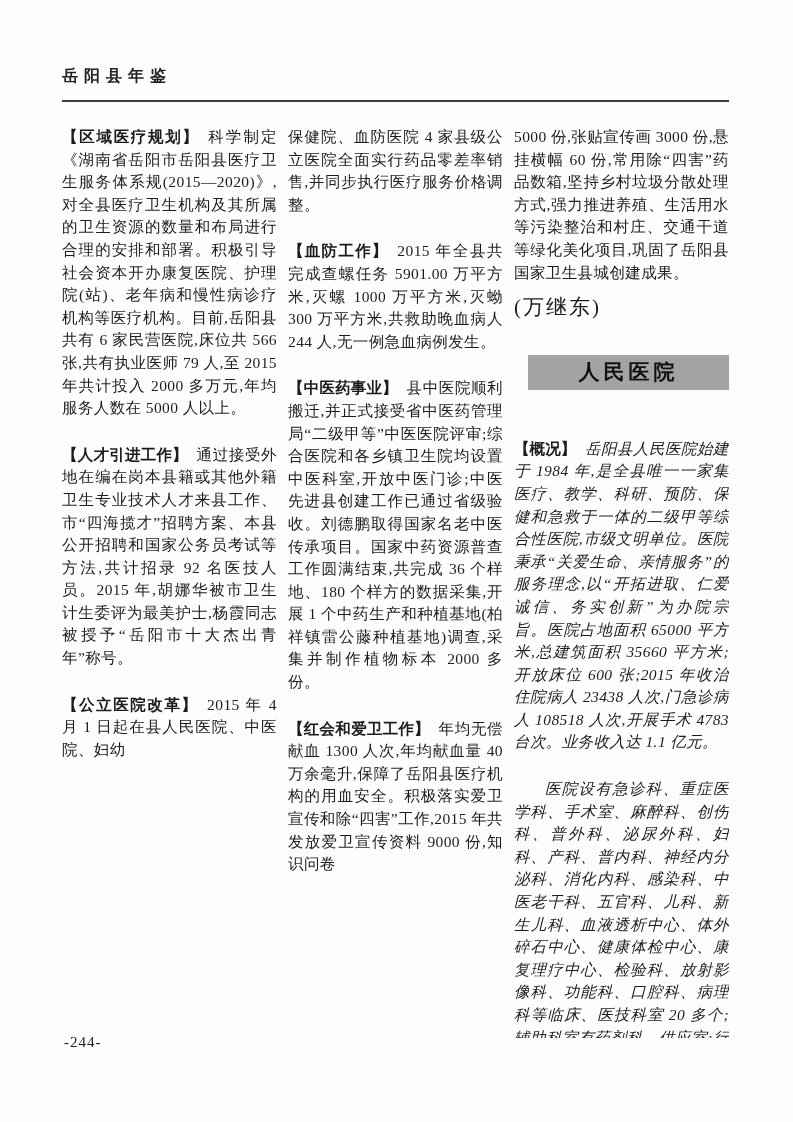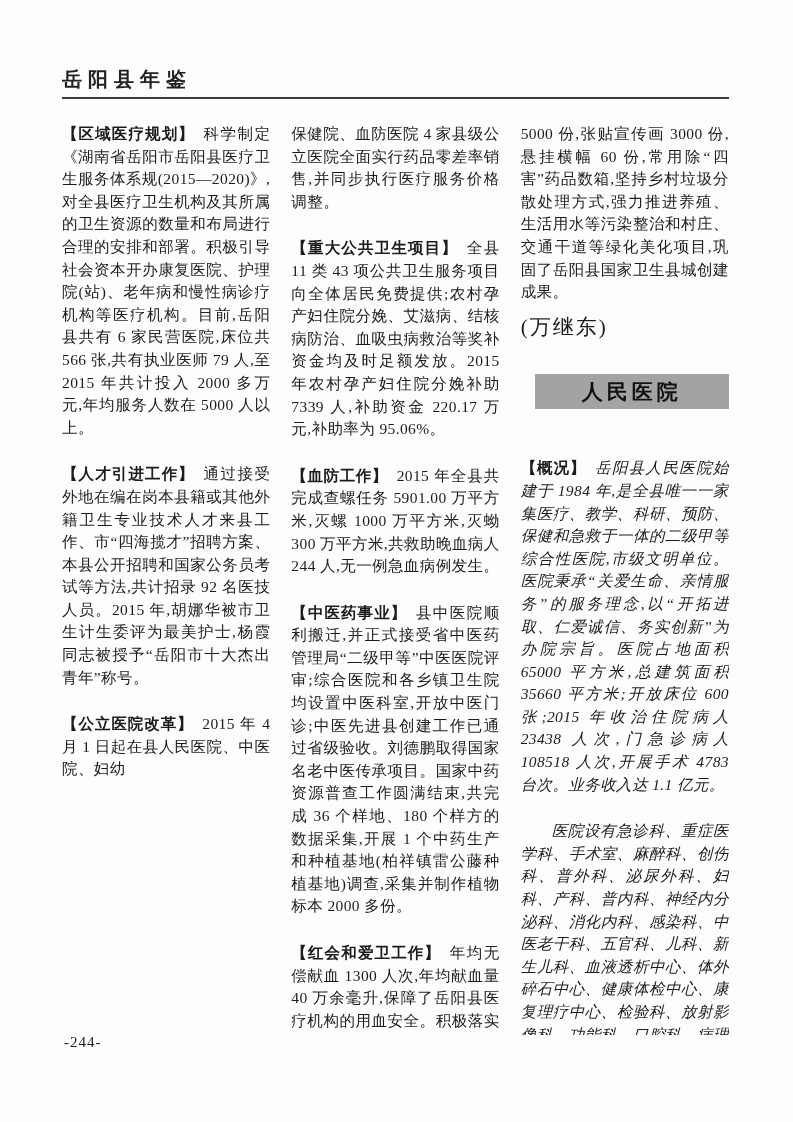--- a/index.html
+++ b/index.html
@@ -14,35 +14,35 @@
     color: #1c1c1c;
   }
   .page-inner {
     position: absolute;
     left: 62px;
     top: 66px;
     width: 667px;
   }
   .running-head {
     font-family: "Liberation Sans", "DejaVu Sans", sans-serif;
-    font-size: 20px;
+    font-size: 16px;
     font-weight: bold;
     letter-spacing: 6px;
     color: #222;
-    padding-bottom: 4px;
+    padding-bottom: 13px;
   }
   .head-rule {
     border: none;
     border-top: 2px solid #3c3c3c;
     width: 100%;
     margin-bottom: 24px;
   }
   .columns {
     display: flex;
-    gap: 21px;
+    gap: 11px;
     height: 912px;
     overflow: hidden;
   }
   .col {
     flex: 1 1 0;
     overflow: hidden;
   }
   .para {
     font-size: 15.5px;
     line-height: 22.6px;
@@ -99,21 +99,20 @@
     <div class="columns">
 
       <section class="col">
         <p class="para"><span class="entry-label">【区域医疗规划】</span><span>科学制定《湖南省岳阳市岳阳县医疗卫生服务体系规(2015—2020)》,对全县医疗卫生机构及其所属的卫生资源的数量和布局进行合理的安排和部署。积极引导社会资本开办康复医院、护理院(站)、老年病和慢性病诊疗机构等医疗机构。目前,岳阳县共有 6 家民营医院,床位共 566 张,共有执业医师 79 人,至 2015 年共计投入 2000 多万元,年均服务人数在 5000 人以上。</span></p>
         <p class="para"><span class="entry-label">【人才引进工作】</span><span>通过接受外地在编在岗本县籍或其他外籍卫生专业技术人才来县工作、市“四海揽才”招聘方案、本县公开招聘和国家公务员考试等方法,共计招录 92 名医技人员。2015 年,胡娜华被市卫生计生委评为最美护士,杨霞同志被授予“岳阳市十大杰出青年”称号。</span></p>
         <p class="para"><span class="entry-label">【公立医院改革】</span><span>2015 年 4 月 1 日起在县人民医院、中医院、妇幼</span></p>
       </section>
 
       <section class="col">
         <p class="para"><span>保健院、血防医院 4 家县级公立医院全面实行药品零差率销售,并同步执行医疗服务价格调整。</span></p>
-        <p class="para"><span class="entry-label">【重大公共卫生项目】</span><span>全县 11 类 43 项公共卫生服务项目向全体居民免费提供;农村孕产妇住院分娩、艾滋病、结核病防治、血吸虫病救治等奖补资金均及时足额发放。2015 年农村孕产妇住院分娩补助 7339 人,补助资金 220.17 万元,补助率为 95.06%。</span></p>
         <p class="para"><span class="entry-label">【血防工作】</span><span>2015 年全县共完成查螺任务 5901.00 万平方米,灭螺 1000 万平方米,灭蚴 300 万平方米,共救助晚血病人 244 人,无一例急血病例发生。</span></p>
         <p class="para"><span class="entry-label">【中医药事业】</span><span>县中医院顺利搬迁,并正式接受省中医药管理局“二级甲等”中医医院评审;综合医院和各乡镇卫生院均设置中医科室,开放中医门诊;中医先进县创建工作已通过省级验收。刘德鹏取得国家名老中医传承项目。国家中药资源普查工作圆满结束,共完成 36 个样地、180 个样方的数据采集,开展 1 个中药生产和种植基地(柏祥镇雷公藤种植基地)调查,采集并制作植物标本 2000 多份。</span></p>
         <p class="para"><span class="entry-label">【红会和爱卫工作】</span><span>年均无偿献血 1300 人次,年均献血量 40 万余毫升,保障了岳阳县医疗机构的用血安全。积极落实爱卫宣传和除“四害”工作,2015 年共发放爱卫宣传资料 9000 份,知识问卷</span></p>
       </section>
 
       <section class="col">
         <p class="para" style="margin-bottom:12px"><span>5000 份,张贴宣传画 3000 份,悬挂横幅 60 份,常用除“四害”药品数箱,坚持乡村垃圾分散处理方式,强力推进养殖、生活用水等污染整治和村庄、交通干道等绿化美化项目,巩固了岳阳县国家卫生县城创建成果。</span></p>
         <p class="attribution">(万继东)</p>
         <div class="section-banner">人民医院</div>
         <p class="para kai"><span class="entry-label" style="font-style:normal">【概况】</span><span>岳阳县人民医院始建于 1984 年,是全县唯一一家集医疗、教学、科研、预防、保健和急救于一体的二级甲等综合性医院,市级文明单位。医院秉承“关爱生命、亲情服务”的服务理念,以“开拓进取、仁爱诚信、务实创新”为办院宗旨。医院占地面积 65000 平方米,总建筑面积 35660 平方米;开放床位 600 张;2015 年收治住院病人 23438 人次,门急诊病人 108518 人次,开展手术 4783 台次。业务收入达 1.1 亿元。</span></p>

